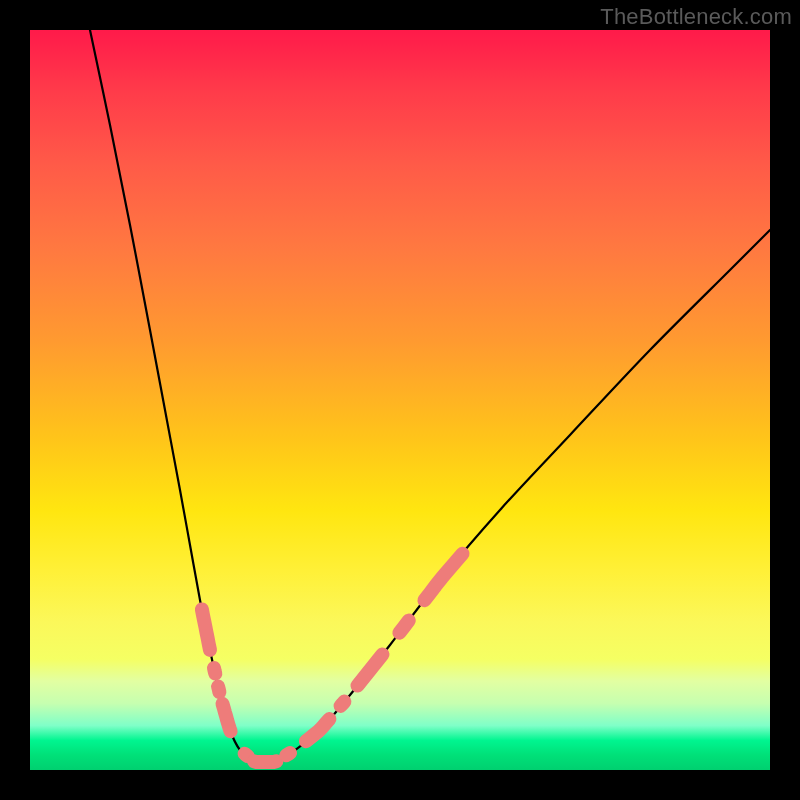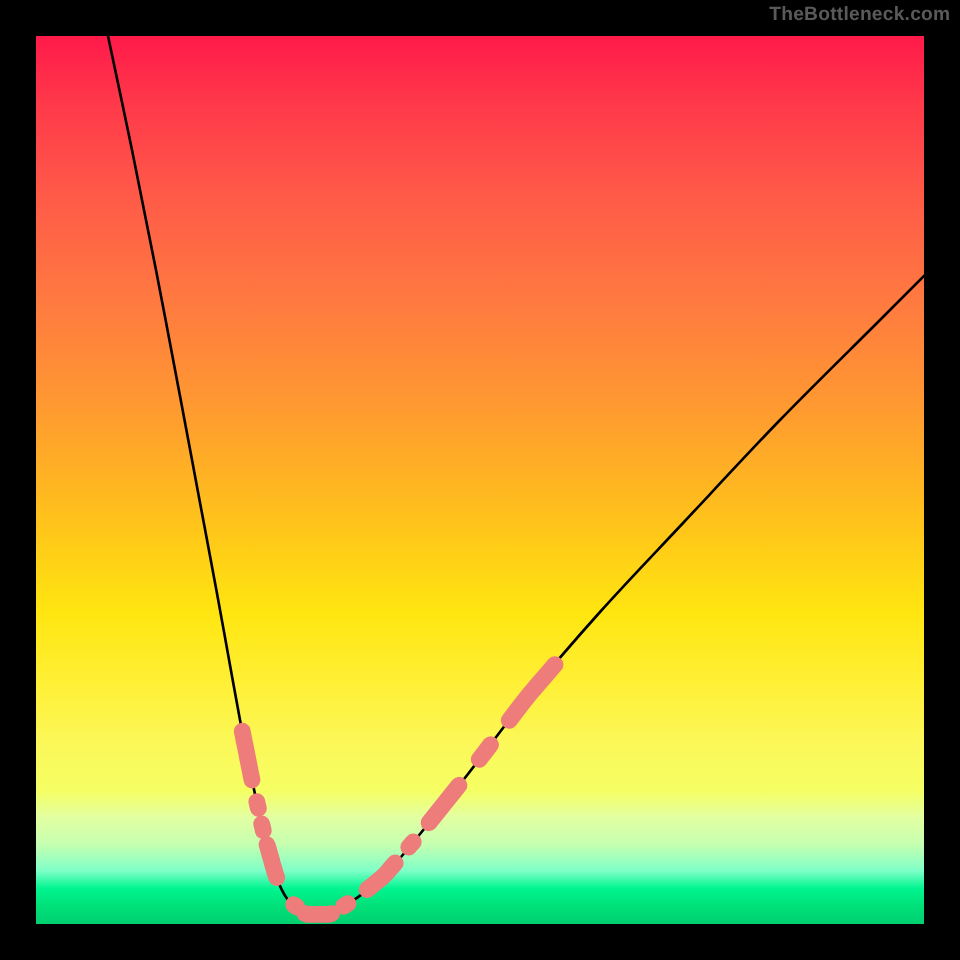--- a/index.html
+++ b/index.html
@@ -40,22 +40,22 @@
       #00f590 96%,
       #00e078 98%,
       #00d070 100%
     );
   }
   .watermark {
     position: absolute;
     top: 4px;
     right: 8px;
     color: #5a5a5a;
-    font-size: 16px;
-    font-weight: 700;
+    font-size: 22px;
+    font-weight: 400;
     letter-spacing: 0.2px;
     z-index: 5;
     user-select: none;
   }
   svg.curve {
     position: absolute;
     left: 0; top: 0;
     width: 740px;
     height: 740px;
     z-index: 3;

